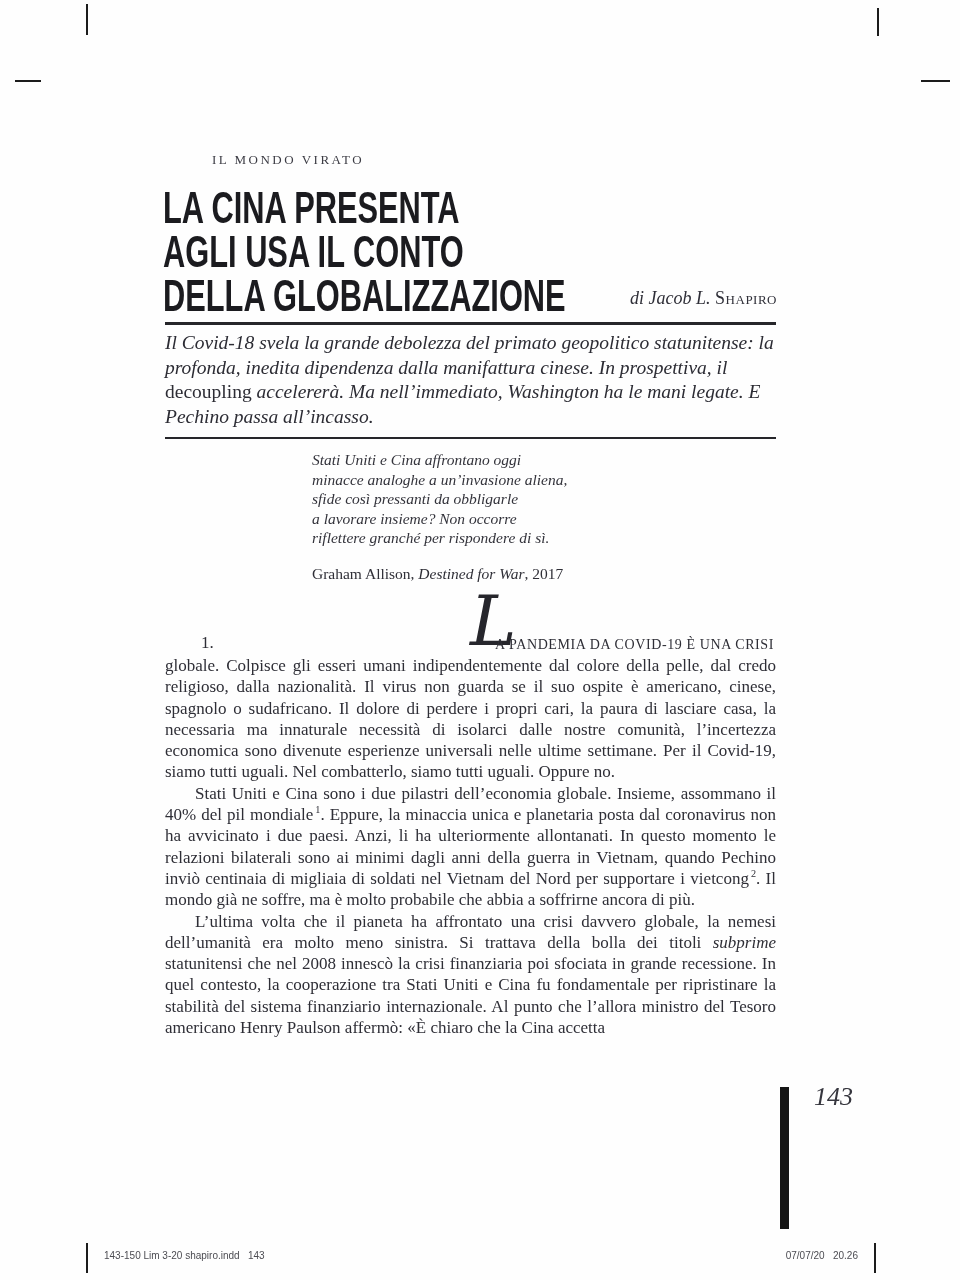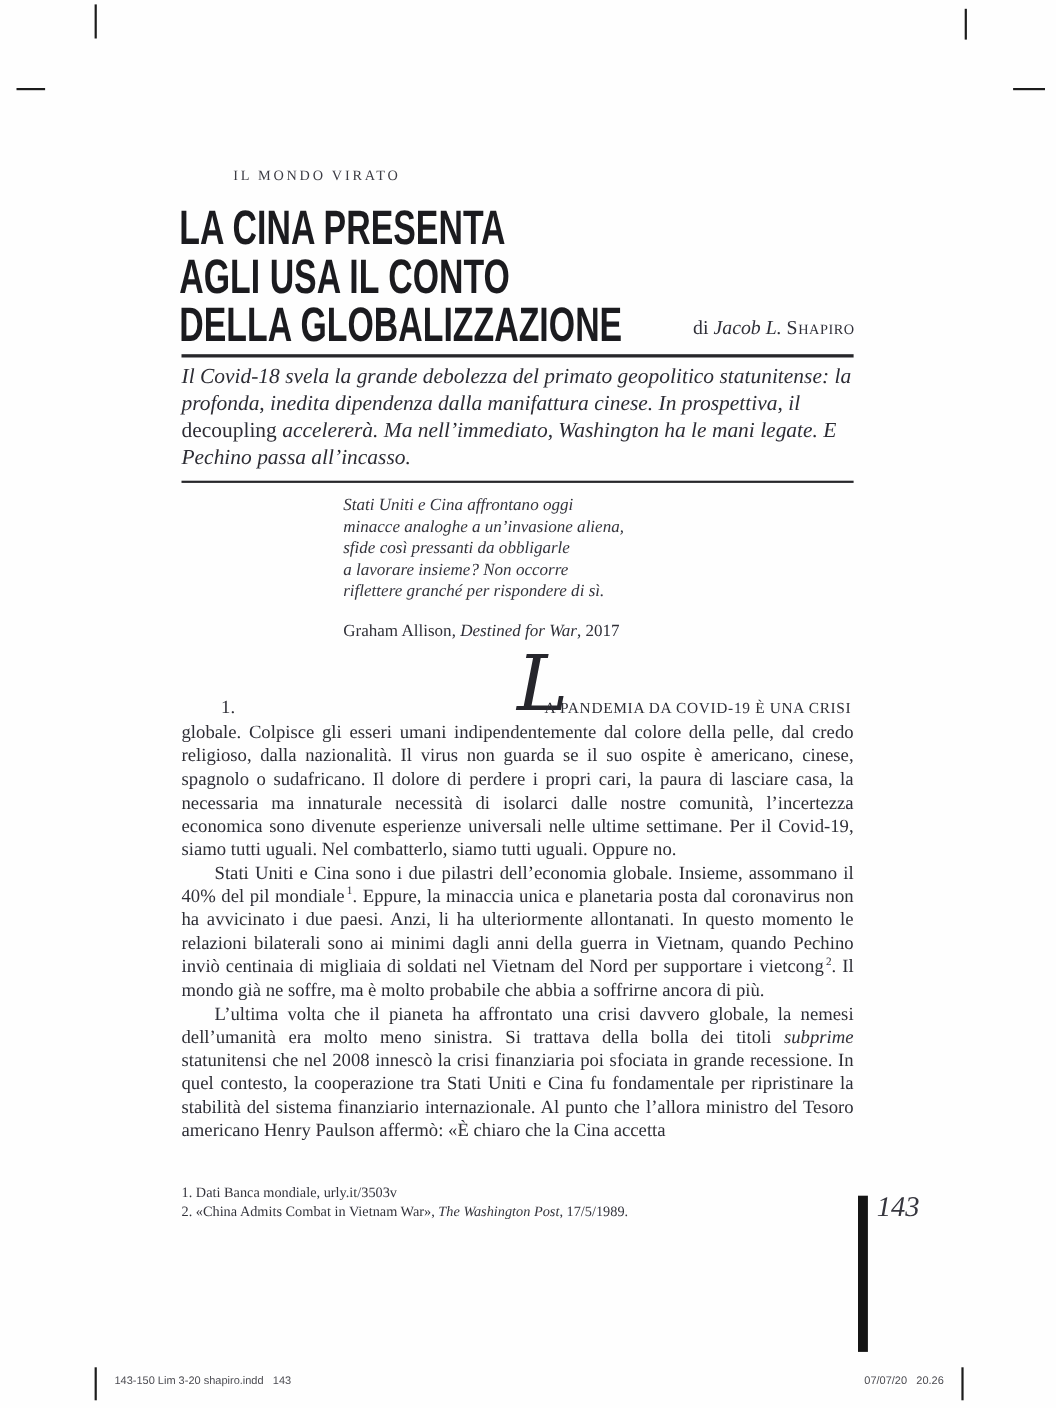--- a/index.html
+++ b/index.html
@@ -12,21 +12,21 @@
   .crop.h{height:2px;}
 
   .kicker{position:absolute;left:166px;top:152px;font-size:13px;letter-spacing:2.5px;color:#3c3c44;margin-left:46px;}
 
   .title{position:absolute;left:163px;top:186px;margin:0;font-family:"Liberation Sans",sans-serif;
          font-weight:800;font-size:44px;line-height:44px;color:#1b1b1f;letter-spacing:0;
          transform:scaleX(0.70);transform-origin:0 0;white-space:nowrap;}
   .title span{display:block;}
 
   .byline{position:absolute;right:183px;top:288px;font-size:18px;color:#2f2f38;}
-  .byline .pre{}
+  .byline .pre{font-style:italic;}
   .byline .name{font-style:italic;}
   .byline .surname{font-variant:small-caps;letter-spacing:0.5px;}
 
   .rule{position:absolute;left:165px;width:611px;background:#26262a;}
   .rule.r1{top:322px;height:3px;}
   .rule.r2{top:437px;height:2px;}
 
   .abstract{position:absolute;left:165px;top:331px;width:611px;font-size:19.5px;line-height:24.6px;color:#2c2c34;}
   .abstract i{font-style:italic;}
 
@@ -46,21 +46,21 @@
   .bodytext p{margin:0;}
   .bodytext p.ind{text-indent:30px;}
   .bodytext i{}
   .bodytext sup{font-size:0.6em;vertical-align:super;line-height:0;margin-left:2px;}
 
   .footnotes{position:absolute;left:165px;top:1076px;width:611px;font-size:13px;line-height:16.5px;color:#33333b;}
   .footnotes p{margin:0;}
   .footnotes i{font-style:italic;}
 
   .pagebar{position:absolute;left:780px;top:1087px;width:9px;height:142px;background:#151515;}
-  .pageno{position:absolute;left:797px;top:1082px;font-size:26px;font-style:italic;color:#36363e;}
+  .pageno{position:absolute;left:814px;top:1082px;font-size:26px;font-style:italic;color:#36363e;}
 
   .slug{position:absolute;font-family:"Liberation Sans",sans-serif;font-size:10px;color:#4c4c52;white-space:pre;}
   .slug.left{left:104px;top:1250px;}
   .slug.right{right:102px;top:1250px;text-align:right;}
 </style>
 </head>
 <body>
 
 <div class="page">
 
@@ -103,24 +103,20 @@
     <span class="dropcap">L</span>
     <span class="opening-caps">A PANDEMIA DA COVID-19 È UNA CRISI</span>
   </div>
 
   <div class="bodytext">
     <p><span>globale. Colpisce gli esseri umani indipendentemente dal colore della pelle, dal credo religioso, dalla nazionalità. Il virus non guarda se il suo ospite è americano, cinese, spagnolo o sudafricano. Il dolore di perdere i propri cari, la paura di lasciare casa, la necessaria ma innaturale necessità di isolarci dalle nostre comunità, l’incertezza economica sono divenute esperienze universali nelle ultime settimane. Per il Covid-19, siamo tutti uguali. Nel combatterlo, siamo tutti uguali. Oppure no.</span></p>
     <p class="ind"><span>Stati Uniti e Cina sono i due pilastri dell’economia globale. Insieme, assommano il 40% del pil mondiale</span><sup>1</sup><span>. Eppure, la minaccia unica e planetaria posta dal coronavirus non ha avvicinato i due paesi. Anzi, li ha ulteriormente allontanati. In questo momento le relazioni bilaterali sono ai minimi dagli anni della guerra in Vietnam, quando Pechino inviò centinaia di migliaia di soldati nel Vietnam del Nord per supportare i vietcong</span><sup>2</sup><span>. Il mondo già ne soffre, ma è molto probabile che abbia a soffrirne ancora di più.</span></p>
     <p class="ind"><span>L’ultima volta che il pianeta ha affrontato una crisi davvero globale, la nemesi dell’umanità era molto meno sinistra. Si trattava della bolla dei titoli </span><i>subprime</i><span> statunitensi che nel 2008 innescò la crisi finanziaria poi sfociata in grande recessione. In quel contesto, la cooperazione tra Stati Uniti e Cina fu fondamentale per ripristinare la stabilità del sistema finanziario internazionale. Al punto che l’allora ministro del Tesoro americano Henry Paulson affermò: «È chiaro che la Cina accetta</span></p>
   </div>
 
-  <div class="footnotes">
-    <p><span>1. Dati Banca mondiale, urly.it/3503v</span></p>
-    <p><span>2. «China Admits Combat in Vietnam War», </span><i>The Washington Post</i><span>, 17/5/1989.</span></p>
-  </div>
 
   <div class="pagebar"></div>
   <div class="pageno">143</div>
 
   <div class="slug left">143-150 Lim 3-20 shapiro.indd   143</div>
   <div class="slug right">07/07/20   20.26</div>
 
 </div>
 
 </body></html>

